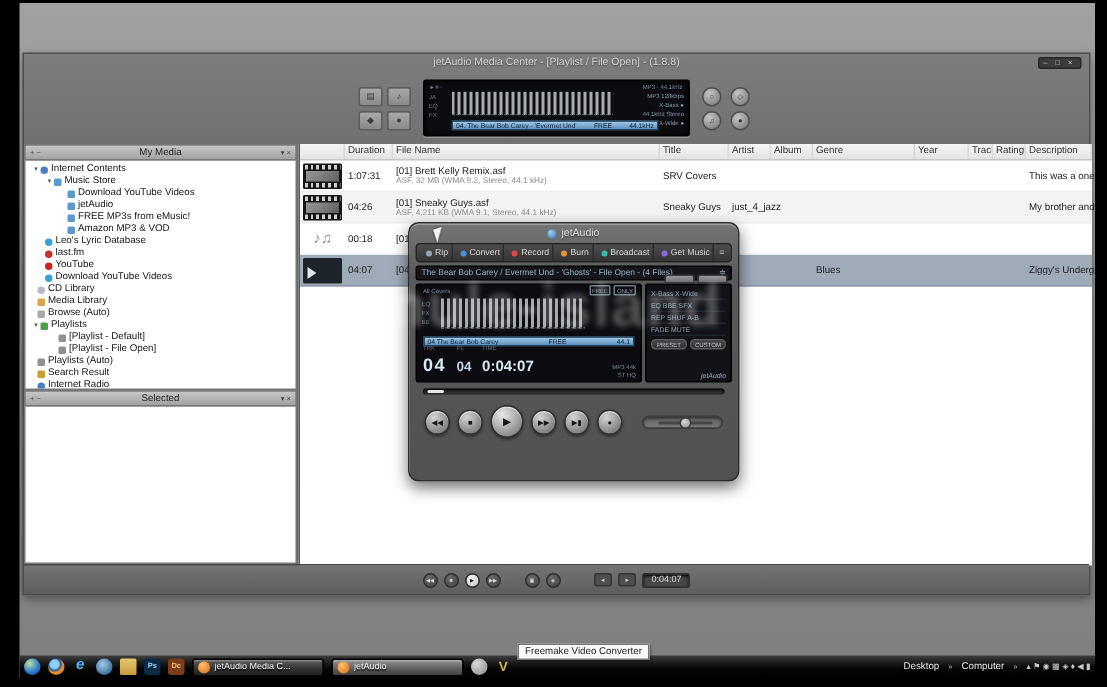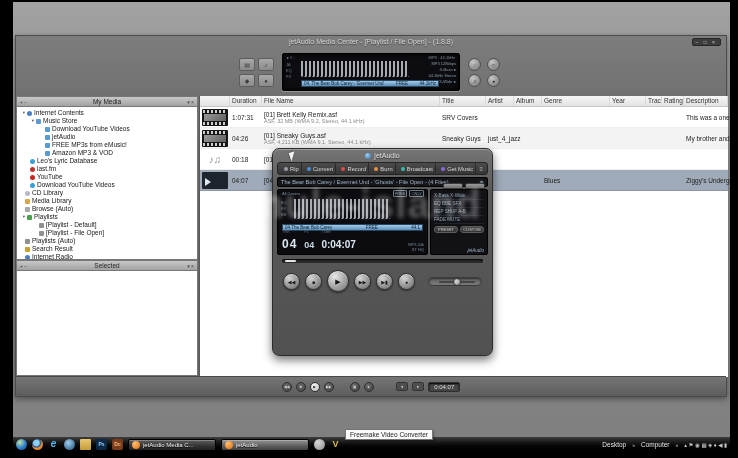--- a/index.html
+++ b/index.html
@@ -82,21 +82,21 @@
       display:flex; align-items:center; justify-content:center; gap:4px; }
   .mini-btn { width:10px; height:10px; border-radius:50%; background:radial-gradient(circle at 35% 30%, #6a6a6a, #434343);
       border:1px solid #2e2e2e; color:#d8d8d8; font-size:3.5px; text-align:center; line-height:9px; }
   .mini-btn.play { background:radial-gradient(circle at 35% 30%, #f2f2f2, #c2c2c2); color:#222; }
   .mini-flat { height:9px; border-radius:2px; background:#4e4e4e; border:1px solid #333; color:#ccc;
       font-size:4.5px; line-height:8px; padding:0 4px; }
   .time-pill { height:10px; border-radius:2px; background:#474747; border:1px solid #2f2f2f; color:#ddd;
       font-size:6px; line-height:9px; padding:0 5px; box-shadow:inset 0 1px 2px #000; }
 
   
-  .pp { position:absolute; left:259px; top:146px; width:221px; height:208px; z-index:30;
+  .pp { position:absolute; left:259px; top:146px; width:221px; height:173px; z-index:30;
         background:linear-gradient(#757575,#5a5a5a 20%,#515151); border:1px solid #2c2c2c; border-radius:7px;
         box-shadow:0 4px 10px rgba(0,0,0,.55), inset 0 1px 0 rgba(255,255,255,.3); }
   .pp-title { height:13px; display:flex; align-items:center; justify-content:center; gap:3px;
         color:#e2e2e2; font-size:7px; text-shadow:0 1px 1px rgba(0,0,0,.6); }
   .pp-logo { width:6px; height:6px; border-radius:50%; background:radial-gradient(circle at 35% 30%, #9fd2f5, #2f6fae); }
   .pp-toolbar { margin:0 4px; height:13px; background:linear-gradient(#4c4c4c,#343434); border:1px solid #242424;
         border-radius:3px; display:flex; align-items:center; justify-content:space-between; padding:0 4px; }
   .pp-tb { display:flex; align-items:center; gap:2px; font-size:5.8px; color:#d8d8d8; padding:0 2px;
         border-right:1px solid #2a2a2a; height:100%; }
   .pp-tb:last-of-type { border-right:none; }

